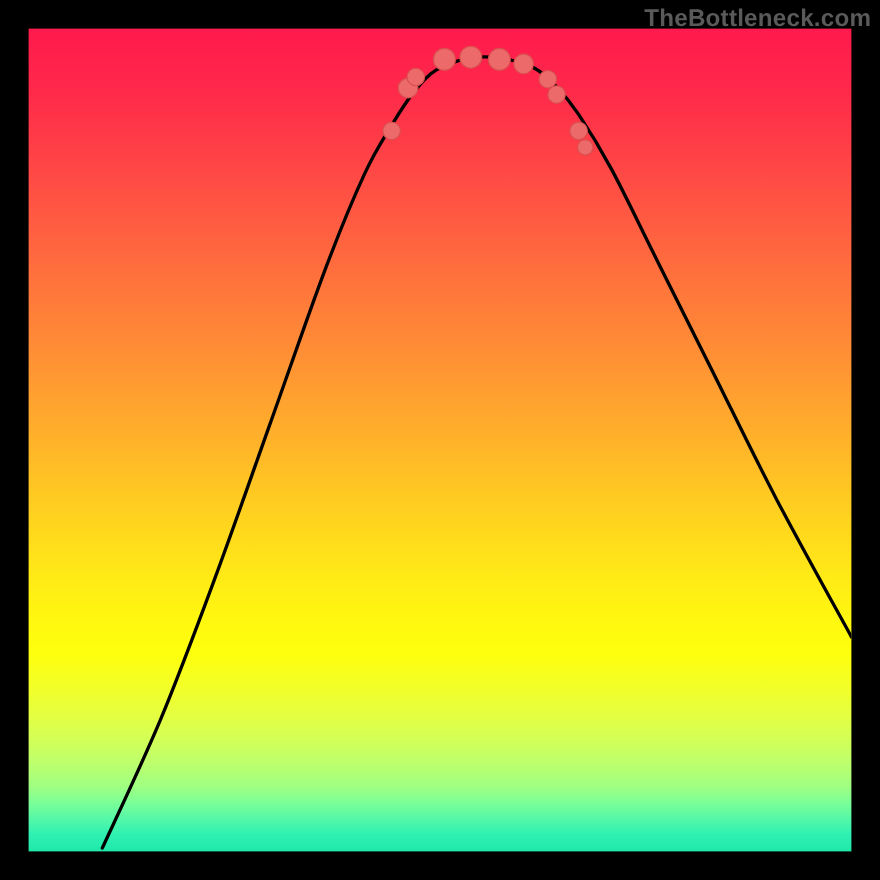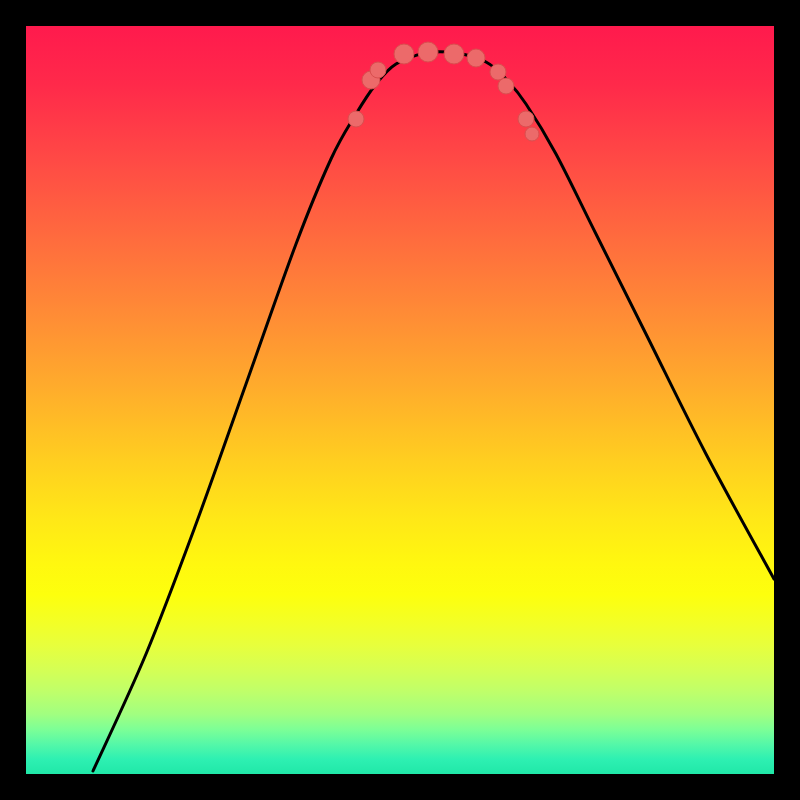--- a/index.html
+++ b/index.html
@@ -79,13 +79,14 @@
           <circle cx="402" cy="26" r="10" fill="#ec6a6a" stroke="#d94f4f" stroke-width="1"></circle>
           <circle cx="428" cy="28" r="10" fill="#ec6a6a" stroke="#d94f4f" stroke-width="1"></circle>
           <circle cx="450" cy="32" r="9" fill="#ec6a6a" stroke="#d94f4f" stroke-width="1"></circle>
           <circle cx="472" cy="46" r="8" fill="#ec6a6a" stroke="#d94f4f" stroke-width="1"></circle>
           <circle cx="480" cy="60" r="8" fill="#ec6a6a" stroke="#d94f4f" stroke-width="1"></circle>
           <circle cx="500" cy="93" r="8" fill="#ec6a6a" stroke="#d94f4f" stroke-width="1"></circle>
           <circle cx="506" cy="108" r="7" fill="#ec6a6a" stroke="#d94f4f" stroke-width="1"></circle>
         </g>
     </svg>
   </div>
+  <div class="watermark">TheBottleneck.com</div>
 </div>
 
 </body></html>

